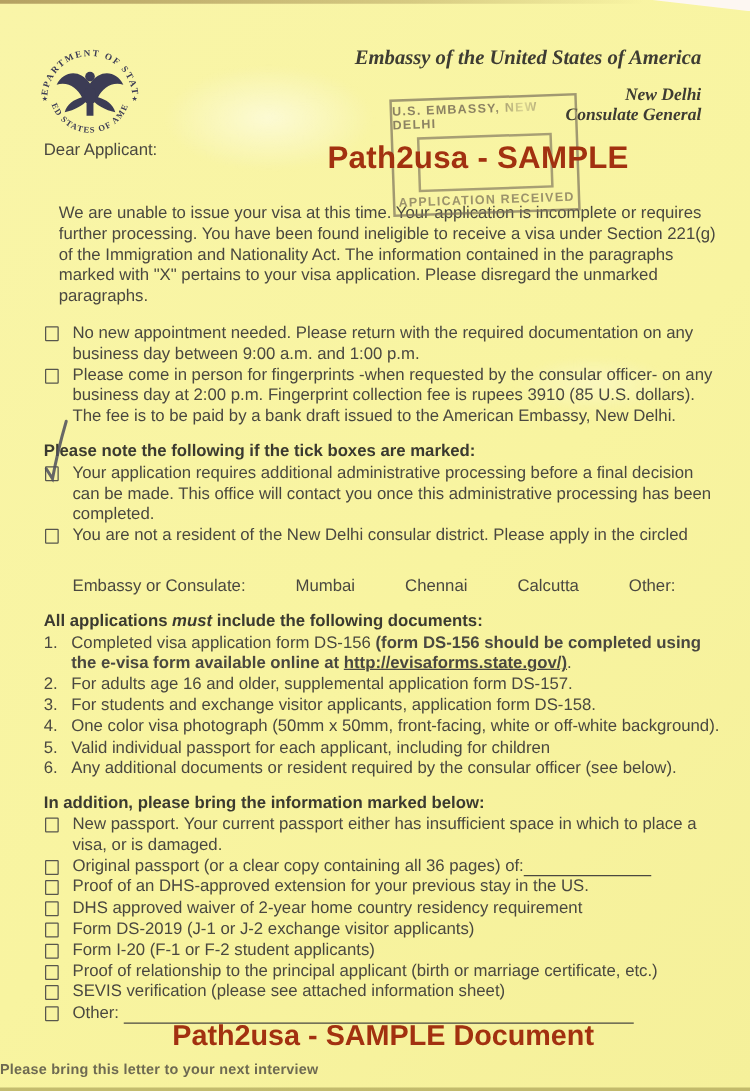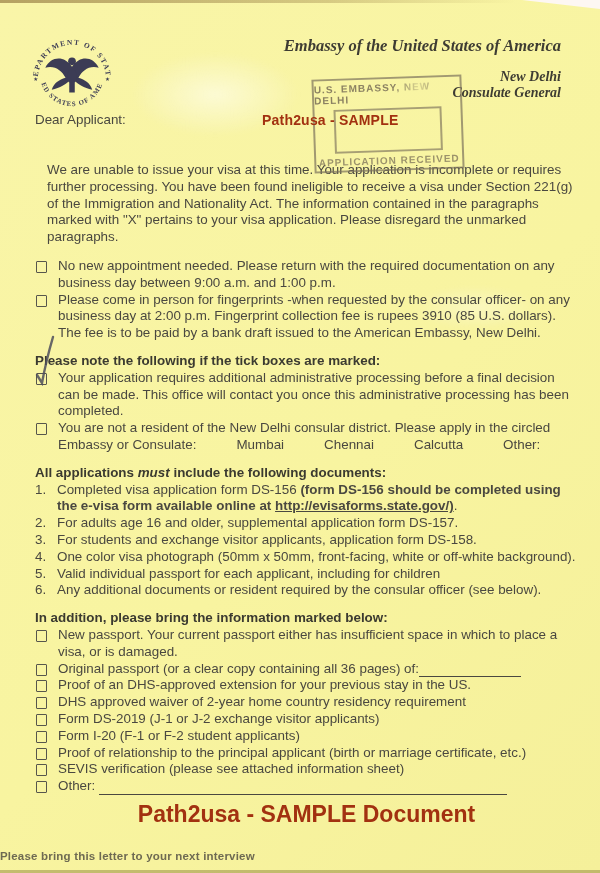--- a/index.html
+++ b/index.html
@@ -27,50 +27,50 @@
   
   .stamp{position:absolute;left:313px;top:77px;width:146px;height:90px;transform:rotate(-2deg);
     border:2px solid rgba(125,115,92,.8);color:rgba(118,108,85,.95);opacity:.88;z-index:2;
     display:flex;flex-direction:column;justify-content:space-between;align-items:center;
     font-size:10px;font-weight:bold;letter-spacing:1px;}
   .stamp-line1{margin-top:3px;mask-image:linear-gradient(to right,#000 55%,rgba(0,0,0,.25) 72%,#000 88%);
     -webkit-mask-image:linear-gradient(to right,#000 55%,rgba(0,0,0,.25) 72%,#000 88%);}
   .stamp-inner{width:104px;height:40px;border:2px solid rgba(125,115,92,.75);}
   .stamp-line2{margin-bottom:3px;opacity:.85;}
 
-  .wm-top{position:absolute;left:262px;top:112px;z-index:3;font-size:14px;font-weight:bold;
+  .wm-top{position:absolute;left:262px;top:112px;z-index:3;font-size:25px;font-weight:bold;
     color:#a23110;letter-spacing:.2px;}
   .salutation{position:absolute;left:35px;top:112px;font-size:13.4px;color:#4a4840;}
 
   
   .content{position:absolute;left:35px;top:162px;width:543px;font-size:13.4px;line-height:16.8px;
     color:#4a4840;}
   .para{margin:0 0 12px 12px;}
   .bold-head{font-weight:bold;color:#3b3a30;}
   .em-it{font-weight:bold;font-style:italic;}
   .sec-gap{margin-top:11px;}
   .check-item{display:flex;margin:0;}
   .cbx{flex:none;width:9px;height:10px;border:1.4px solid #57564c;border-radius:1px;
     margin:3px 11px 0 1px;}
   .num-item{display:flex;}
   .num-col{flex:none;width:22px;}
   .itxt{flex:1;}
   .b{font-weight:bold;}
   .url{font-weight:bold;text-decoration:underline;}
-  .cities-row{display:flex;gap:40px;flex-wrap:nowrap;}
+  .cities-row{display:flex;gap:40px;flex-wrap:nowrap;margin-top:24px;}
   .blank{display:inline-block;border-bottom:1.3px solid #4a4840;height:13px;vertical-align:bottom;}
   .blank-of{width:102px;}
   .blank-other{width:408px;}
   .flexline{display:flex;align-items:flex-end;}
 
   .pen-tick{position:absolute;left:-3px;top:-10px;width:44px;height:60px;overflow:visible;
     pointer-events:none;}
   .note-block{position:relative;}
 
-  .wm-bottom{text-align:center;font-size:23px;font-weight:bold;color:#a23110;margin-top:11px;}
+  .wm-bottom{text-align:center;font-size:23px;font-weight:bold;color:#a23110;margin-top:1px;}
   .footer-note{position:absolute;left:0;right:0;top:850px;text-align:left;font-size:11.5px;
     font-weight:bold;color:#6e6a52;letter-spacing:.2px;}
 </style>
 </head>
 <body>
 
 <div class="paper">
   <div class="ghost1"></div>
   <div class="ghost2"></div>
   <div class="edge-top"></div>

